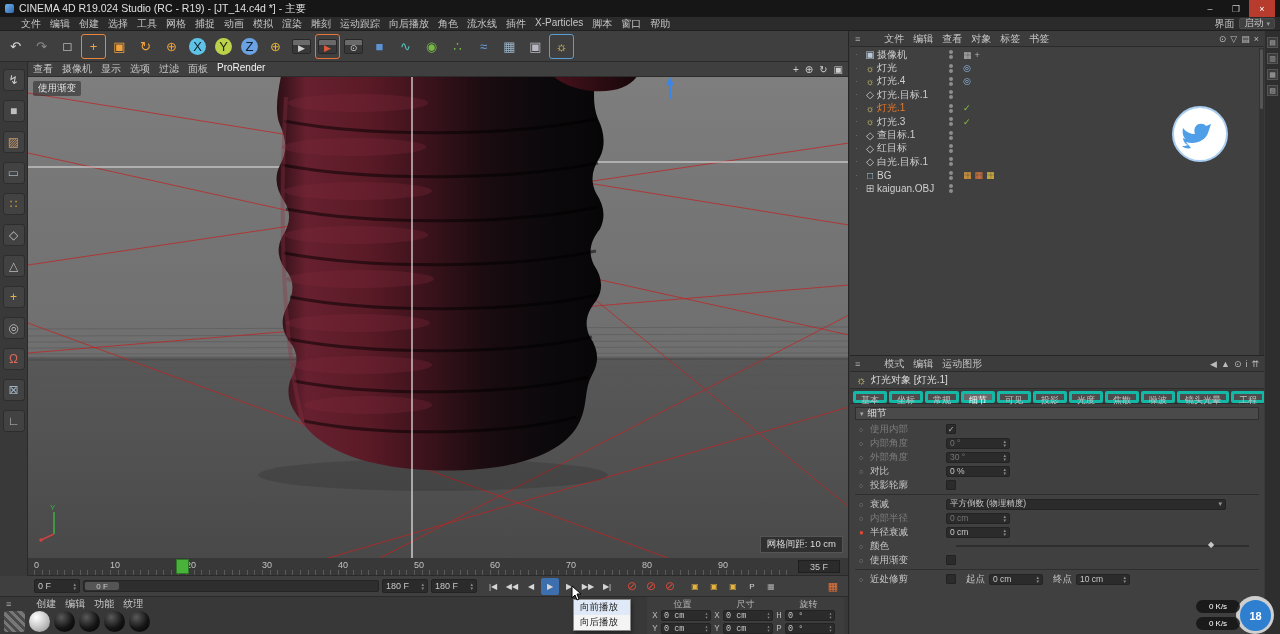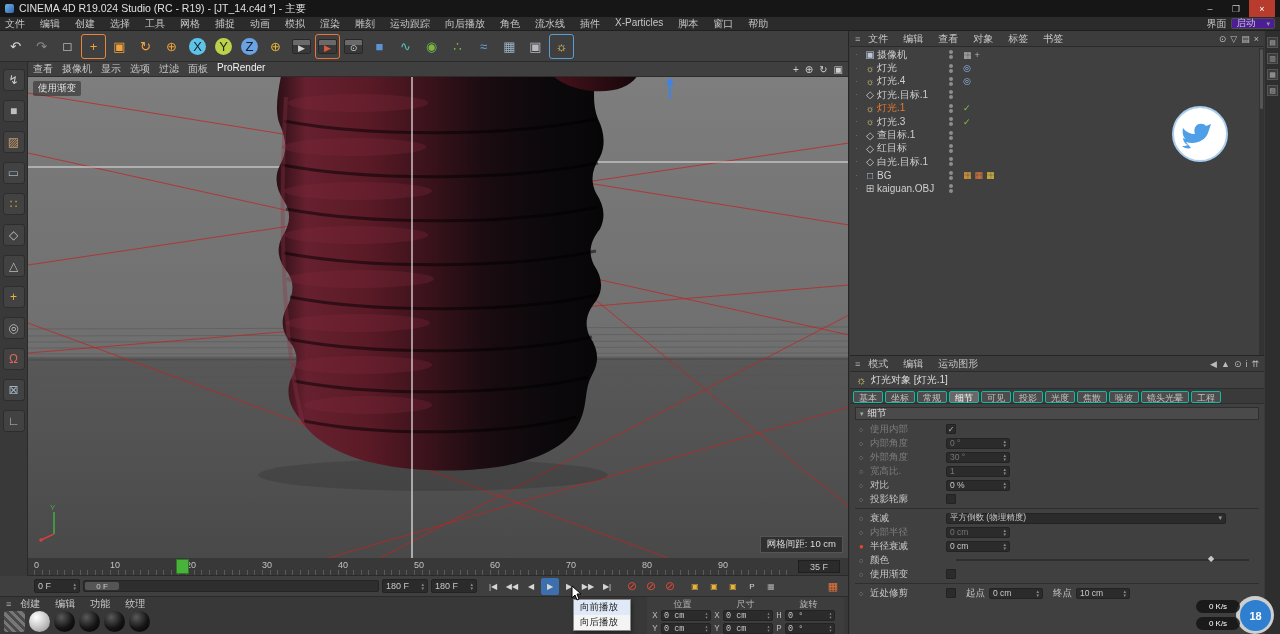--- a/index.html
+++ b/index.html
@@ -6,25 +6,25 @@
   html,body{width:1280px;height:634px;overflow:hidden;background:#222;}
   body{font-family:"Liberation Sans","DejaVu Sans",sans-serif;}
   .app{position:relative;width:1280px;height:634px;overflow:hidden;background:#3a3a3a;font-size:11px;color:#c8c8c8;}
   
   .titlebar{position:absolute;left:0;top:0;right:0;height:17px;background:#161616;display:flex;align-items:center;gap:5px;padding:0 5px;font-size:10.5px;color:#e0e0e0;}
   .appicon{width:9px;height:9px;border-radius:2px;background:linear-gradient(135deg,#6fb3e8,#2f66b0);}
   .winbtns{margin-left:auto;display:flex;}
   .wbtn{width:26px;height:17px;display:flex;align-items:center;justify-content:center;font-size:9px;color:#cfcfcf;}
   .wbtn.close{background:#b83c2e;color:#fff;}
   .menubar{position:absolute;left:0;top:17px;right:0;height:14px;background:#2b2b2b;display:flex;align-items:center;padding:0 5px;font-size:10px;border-bottom:1px solid #1f1f1f;}
-  .mitems{display:flex;gap:15px;}
+  .mitems{display:flex;gap:9px;margin-left:16px;}
   .mitem{color:#c6c6c6;white-space:nowrap;}
   .mitem.strong{color:#f2f2f2;}
   .mright{margin-left:auto;display:flex;align-items:center;gap:5px;}
-  .mselect{display:flex;align-items:center;gap:11px;background:#4c1d95;border:1px solid #4c4c4c;padding:0 4px;height:11px;font-size:9.5px;border-radius:2px;}
+  .mselect{display:flex;align-items:center;gap:3px;background:#404040;border:1px solid #4c4c4c;padding:0 4px;height:11px;font-size:9.5px;border-radius:2px;}
   .car{font-size:7px;color:#999;}
   
   .leftcol{position:absolute;left:0;top:31px;width:849px;height:603px;background:#3a3a3a;border-right:1px solid #262626;}
   .toolbar{position:absolute;left:0;top:0;right:0;height:31px;background:#3f3f3f;border-bottom:1px solid #2a2a2a;display:flex;align-items:center;gap:1px;padding:0 3px;}
   .tbtn{width:25px;height:25px;display:flex;align-items:center;justify-content:center;border:1px solid transparent;border-radius:3px;flex:none;}
   .tbtn .g{min-width:17px;height:17px;line-height:17px;text-align:center;font-size:13px;border-radius:9px;}
   .tbtn.clap .g{background:linear-gradient(180deg,#6a6a6a 0 5px,#383838 5px);border:1px solid #282828;border-radius:2px;font-size:9px;min-width:19px;height:15px;line-height:17px;}
   .toolstrip{position:absolute;left:0;top:31px;width:28px;height:535px;background:#393939;border-right:1px solid #2a2a2a;display:flex;flex-direction:column;align-items:center;gap:9px;padding-top:7px;}
   .sbtn{width:22px;height:22px;display:flex;align-items:center;justify-content:center;background:#424242;border:1px solid #2d2d2d;border-radius:3px;font-size:12px;flex:none;}
   
@@ -81,21 +81,21 @@
   .dots{display:flex;flex-direction:column;gap:1px;margin-left:2px;}
   .dots i{width:4px;height:4px;border-radius:50%;background:#8d8d8d;}
   .otags{display:flex;gap:3px;margin-left:10px;font-size:9px;}
   .omscroll{position:absolute;right:0;top:17px;bottom:0;width:5px;background:#333;}
   .omscroll i{display:block;margin:1px;height:60px;background:#555;border-radius:2px;}
   
   .attr{position:absolute;left:850px;top:356px;width:414px;height:278px;background:#404040;overflow:hidden;}
   .atitle{height:16px;display:flex;align-items:center;gap:5px;padding:0 6px;font-size:10px;color:#ddd;}
   .ticon{color:#e8d87a;font-size:11px;}
   .atabs{display:flex;gap:2px;padding:2px 3px;height:16px;background:#3a3a3a;border-top:1px solid #2d2d2d;border-bottom:1px solid #2d2d2d;}
-  .atab{padding:0 5px;height:12px;line-height:12px;background:#4c4c4c;border:1px solid #14b8a6;border-radius:2px;font-size:9px;color:#c2c2c2;white-space:nowrap;flex:none;}
+  .atab{padding:0 5px;height:12px;line-height:12px;background:#4c4c4c;border:3px solid #14b8a6;border-radius:2px;font-size:9px;color:#c2c2c2;white-space:nowrap;flex:none;}
   .atab.active{background:#686868;color:#fff;}
   .acontent{padding:3px 5px;}
   .asec{height:13px;background:#4a4a4a;border:1px solid #2e2e2e;display:flex;align-items:center;gap:4px;padding:0 4px;font-size:9.5px;color:#e0e0e0;margin-bottom:2px;}
   .seccar{font-size:7px;color:#aaa;}
   .arow{display:flex;align-items:center;height:14px;padding-left:4px;font-size:9.5px;}
   .adot{width:11px;color:#8f8f8f;font-size:7px;}
   .adot.key{color:#e0482e;font-size:8px;}
   .albl{width:76px;color:#c6c6c6;white-space:nowrap;}
   .albl3{color:#c6c6c6;margin:0 4px 0 10px;white-space:nowrap;}
   .arow.dis .albl,.arow.dis .albl3{color:#7c7c7c;}
@@ -806,28 +806,20 @@
           </span>
       </div>
       <div class="arow dis">
         <span class="adot">○</span>
         <span class="albl">外部角度</span>
         <span class="afld">
             <span>30 °</span>
             <span class="spin">▴<br>▾</span>
           </span>
       </div>
-      <div class="arow dis">
-        <span class="adot">○</span>
-        <span class="albl">宽高比.</span>
-        <span class="afld">
-            <span>1</span>
-            <span class="spin">▴<br>▾</span>
-          </span>
-      </div>
       <div class="arow">
         <span class="adot">○</span>
         <span class="albl">对比</span>
         <span class="afld">
             <span>0 %</span>
             <span class="spin">▴<br>▾</span>
           </span>
       </div>
       <div class="arow">
         <span class="adot">○</span>

